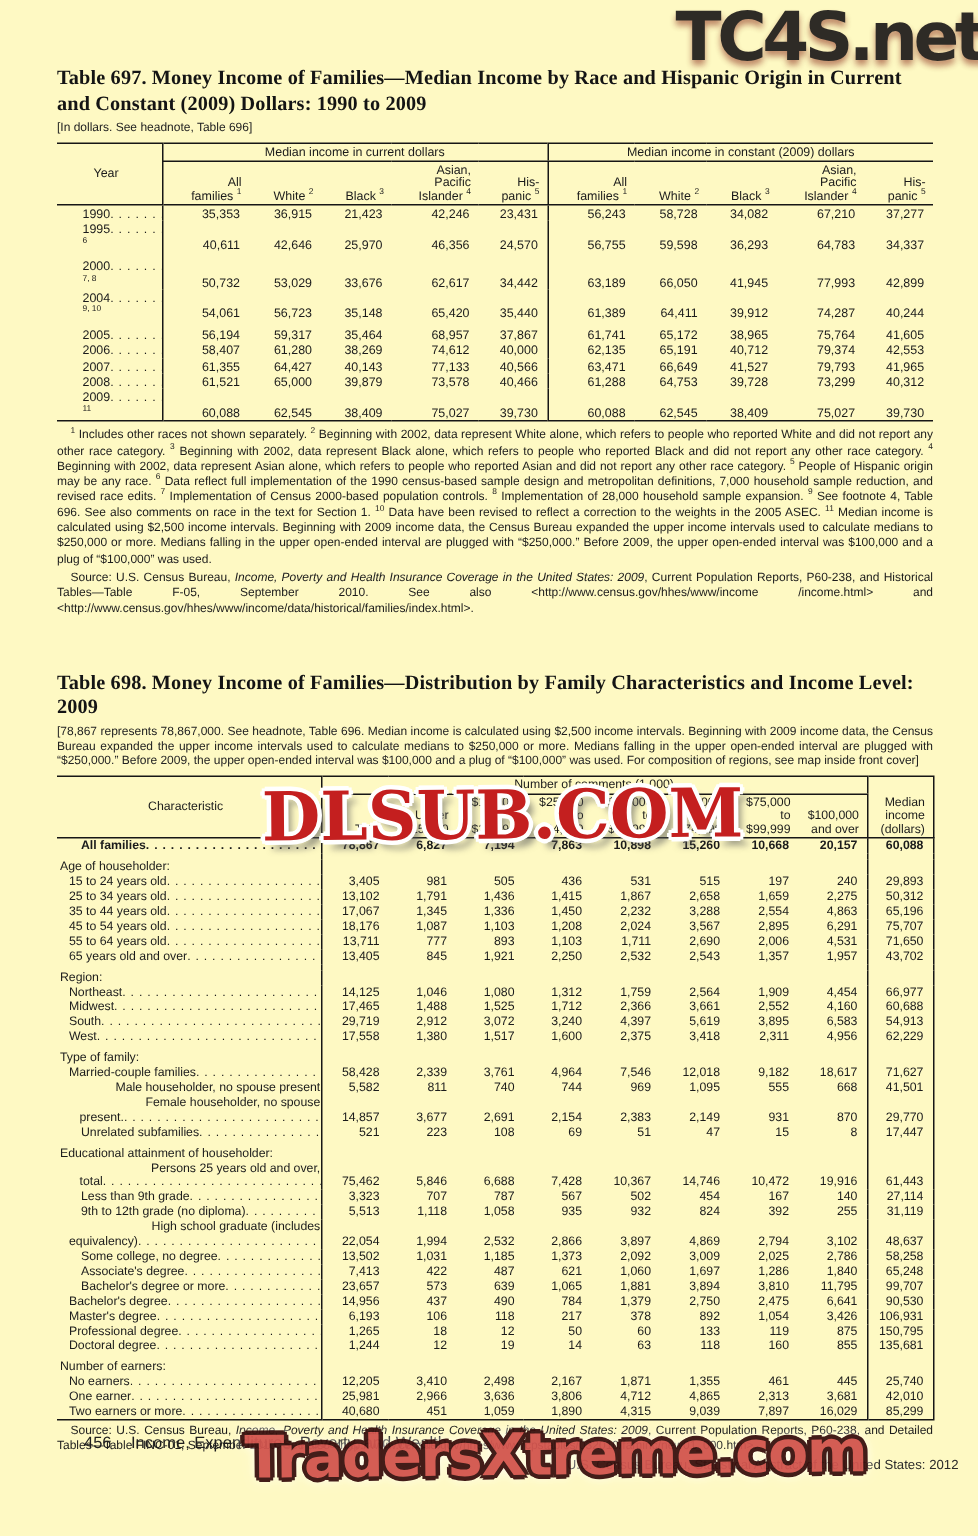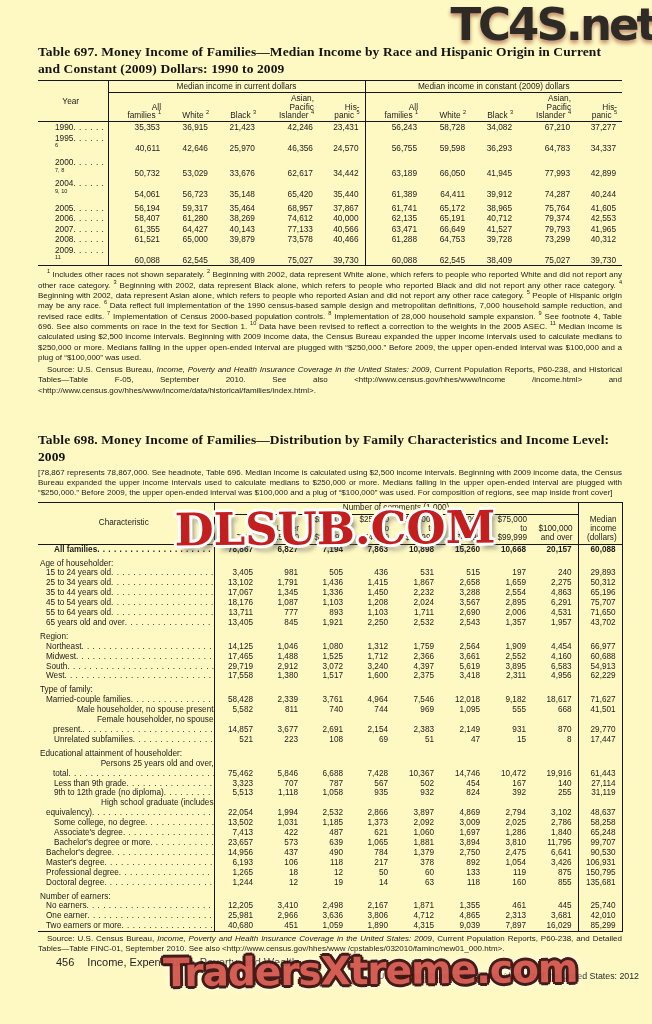--- a/index.html
+++ b/index.html
@@ -79,20 +79,21 @@
 </head>
 <body>
 
 <div class="page">
   <div class="wm wm-top">TC4S.net</div>
 
   <div class="content">
 
     <section>
       <h1 class="tbl-title">Table 697. Money Income of Families—Median Income by Race and Hispanic Origin in Current and Constant (2009) Dollars: 1990 to 2009</h1>
+      <p class="headnote">[In dollars. See headnote, Table 696]</p>
       <table id="t697">
           <colgroup>
             <col style="width: 70px;">
             <col style="width: 58px;">
             <col style="width: 48px;">
             <col style="width: 47px;">
             <col style="width: 58px;">
             <col style="width: 46px;">
             <col style="width: 58px;">
             <col style="width: 48px;">

